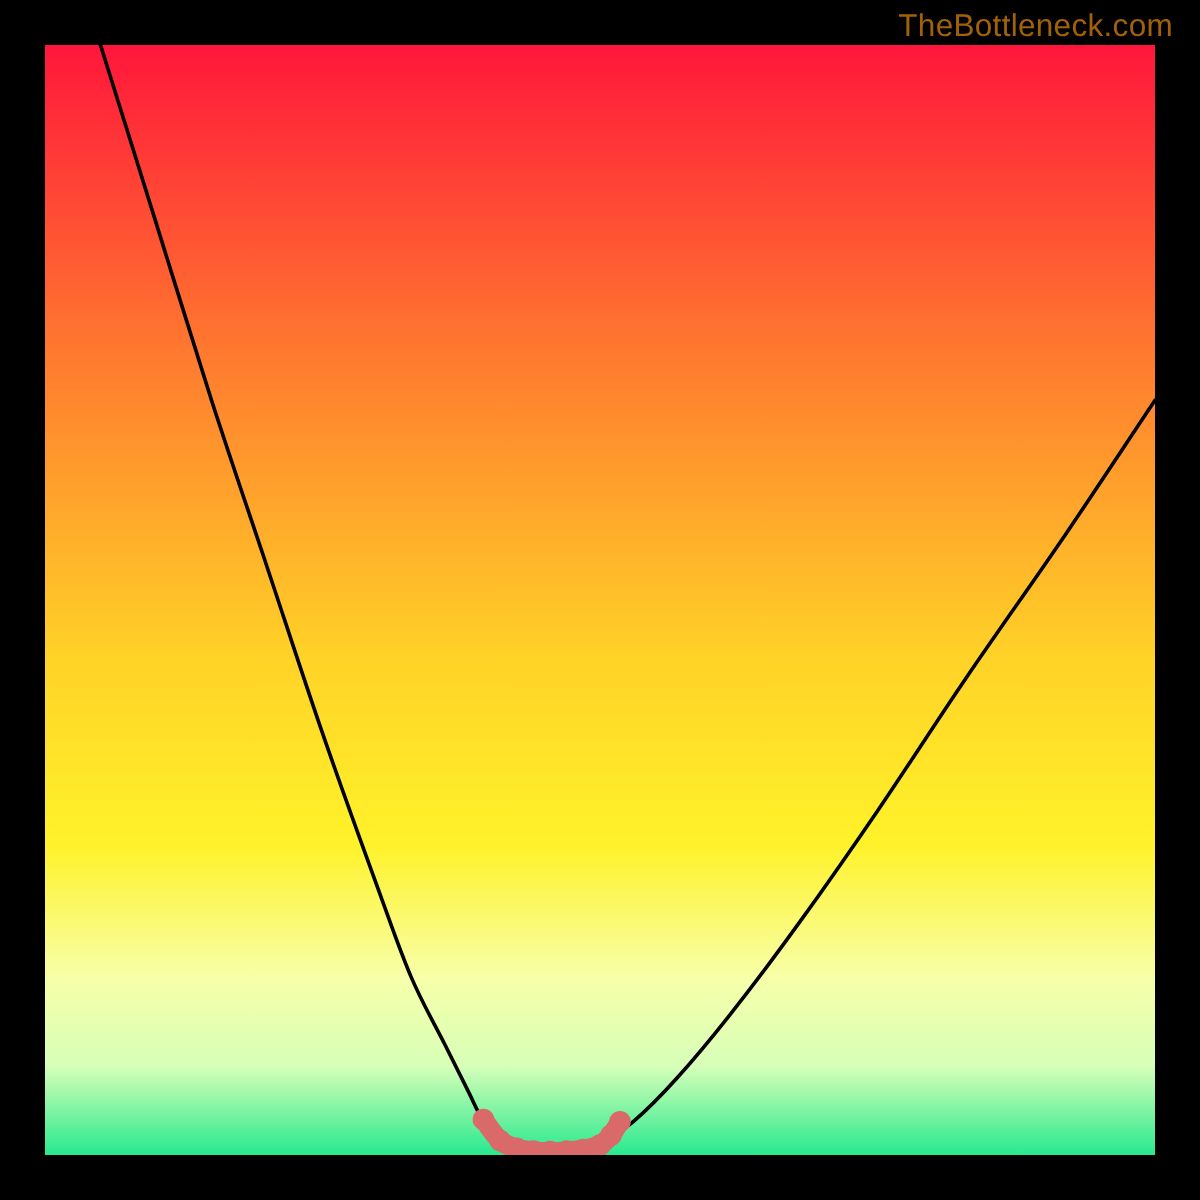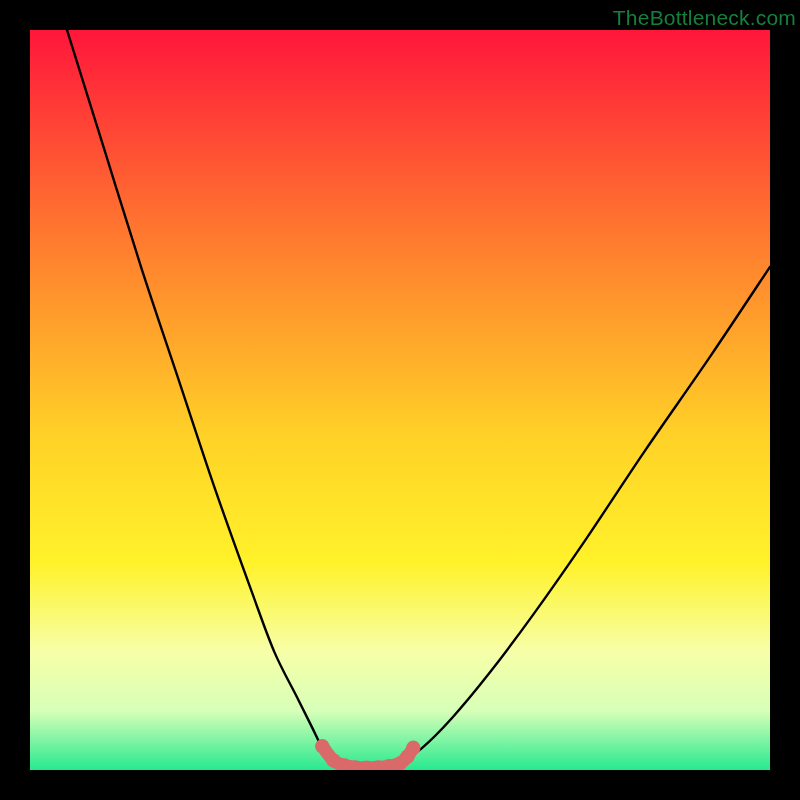--- a/index.html
+++ b/index.html
@@ -27,22 +27,22 @@
     position: absolute;
     inset: 0;
   }
   .curves {
     position: absolute;
     inset: 0;
   }
   .watermark {
     position: absolute;
     top: 6px;
-    right: 4px;
-    color: #15803d;
+    right: 18px;
+    color: #a16207;
     font-size: 21px;
     letter-spacing: 0.2px;
     font-weight: 400;
     user-select: none;
   }
 </style>
 </head>
 <body>
 
 <div class="stage">

